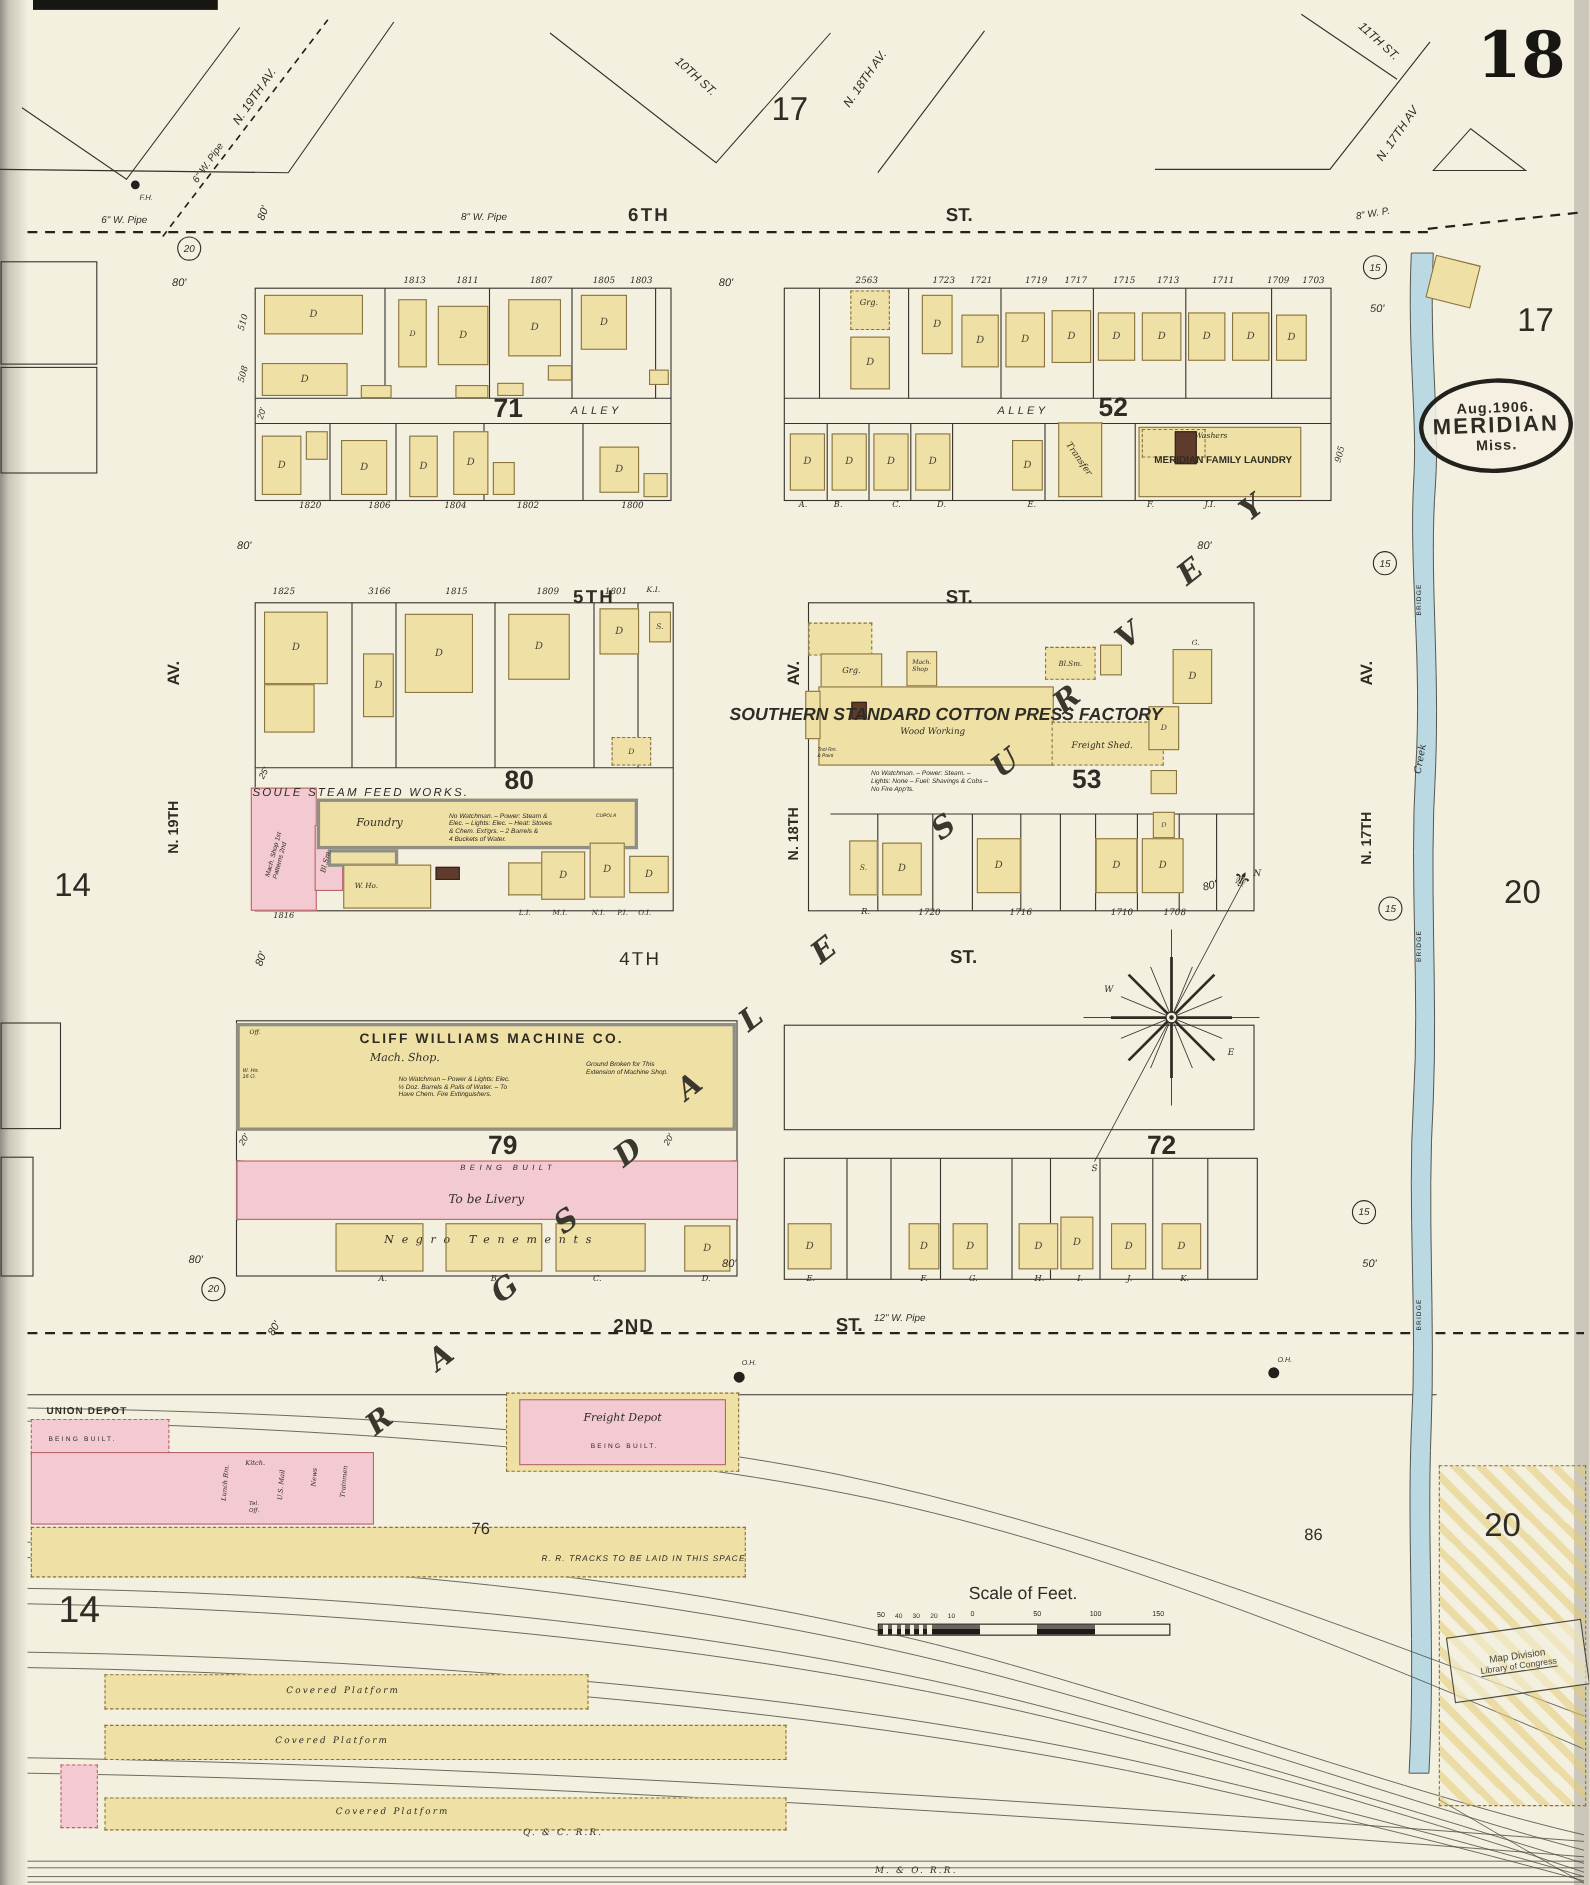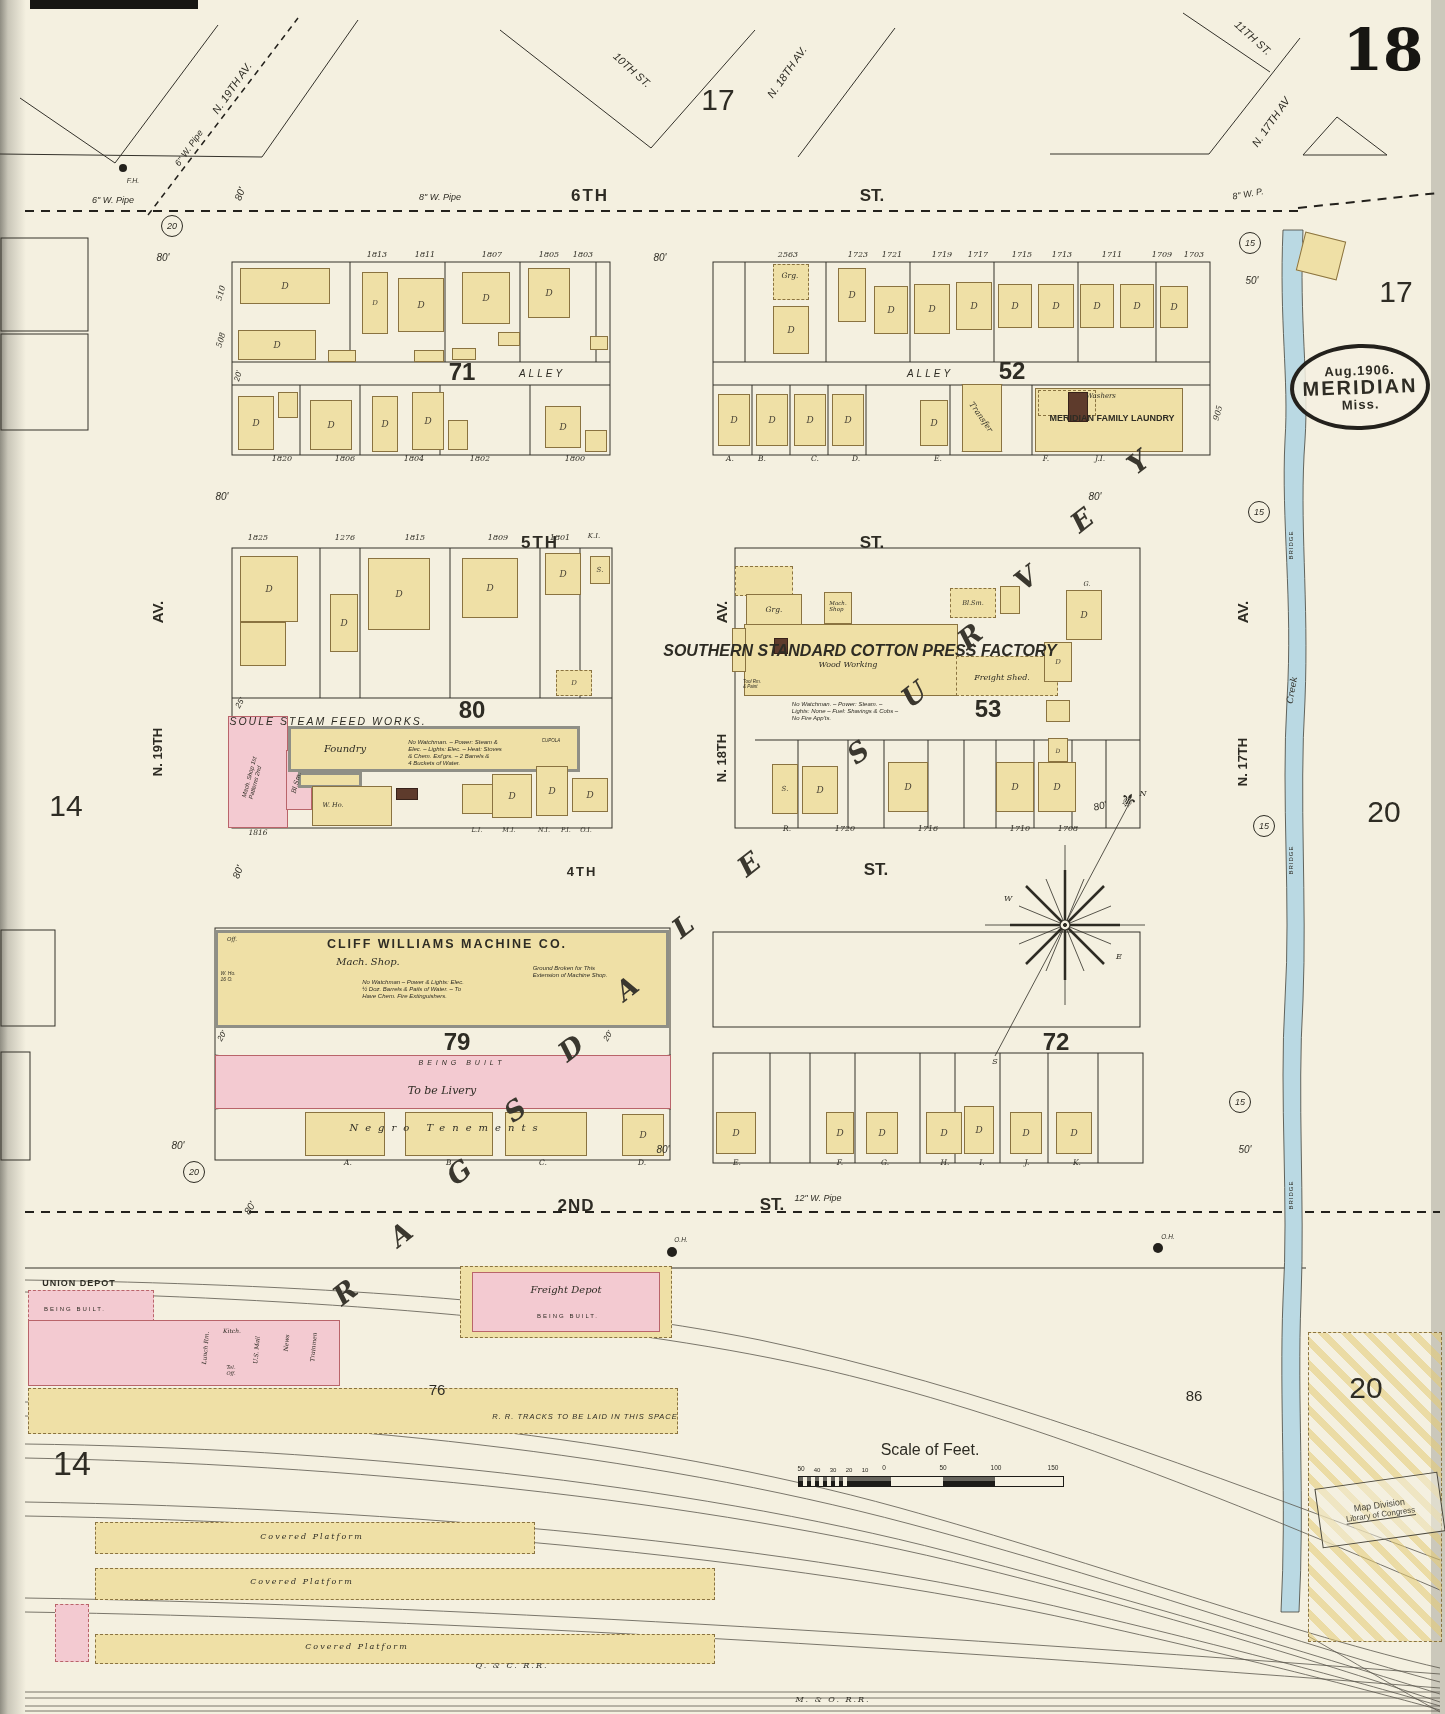--- a/index.html
+++ b/index.html
@@ -440,21 +440,21 @@
       <div class="lbl" style="left: 1291px; top: 860px; font-size: 6px; letter-spacing: 1px; transform: translate(-50%, -50%) rotate(-90deg);">BRIDGE</div>
       <div class="lbl" style="left: 1291px; top: 1195px; font-size: 6px; letter-spacing: 1px; transform: translate(-50%, -50%) rotate(-90deg);">BRIDGE</div>
       <div class="lbl" style="left: 1292px; top: 690px; font-size: 9px; font-style: italic; font-family: &quot;DejaVu Serif&quot;, serif; transform: translate(-50%, -50%) rotate(-80deg);">Creek</div>
       <div class="lbl" style="left: 158px; top: 612px; font-size: 15px; font-weight: bold; transform: translate(-50%, -50%) rotate(-90deg);">AV.</div>
       <div class="lbl" style="left: 158px; top: 752px; font-size: 13px; font-weight: bold; transform: translate(-50%, -50%) rotate(-90deg);">N. 19TH</div>
       <div class="lbl" style="left: 722px; top: 612px; font-size: 15px; font-weight: bold; transform: translate(-50%, -50%) rotate(-90deg);">AV.</div>
       <div class="lbl" style="left: 722px; top: 758px; font-size: 13px; font-weight: bold; transform: translate(-50%, -50%) rotate(-90deg);">N. 18TH</div>
       <div class="lbl" style="left: 1243px; top: 612px; font-size: 15px; font-weight: bold; transform: translate(-50%, -50%) rotate(-90deg);">AV.</div>
       <div class="lbl" style="left: 1243px; top: 762px; font-size: 13px; font-weight: bold; transform: translate(-50%, -50%) rotate(-90deg);">N. 17TH</div>
       <div class="lbl" style="left: 258px; top: 538px; font-size: 8px; font-style: italic; font-family: &quot;DejaVu Serif&quot;, serif; transform: translate(-50%, -50%) rotate(0deg);">1825</div>
-      <div class="lbl" style="left: 345px; top: 538px; font-size: 8px; font-style: italic; font-family: &quot;DejaVu Serif&quot;, serif; transform: translate(-50%, -50%) rotate(0deg);">1276</div>
+      <div class="lbl" style="left: 345px; top: 538px; font-size: 8px; font-style: italic; font-family: &quot;DejaVu Serif&quot;, serif; transform: translate(-50%, -50%) rotate(0deg);">3166</div>
       <div class="lbl" style="left: 415px; top: 538px; font-size: 8px; font-style: italic; font-family: &quot;DejaVu Serif&quot;, serif; transform: translate(-50%, -50%) rotate(0deg);">1815</div>
       <div class="lbl" style="left: 498px; top: 538px; font-size: 8px; font-style: italic; font-family: &quot;DejaVu Serif&quot;, serif; transform: translate(-50%, -50%) rotate(0deg);">1809</div>
       <div class="lbl" style="left: 560px; top: 538px; font-size: 8px; font-style: italic; font-family: &quot;DejaVu Serif&quot;, serif; transform: translate(-50%, -50%) rotate(0deg);">1801</div>
       <div class="lbl" style="left: 594px; top: 536px; font-size: 7px; font-style: italic; font-family: &quot;DejaVu Serif&quot;, serif; transform: translate(-50%, -50%) rotate(0deg);">K.I.</div>
       <div class="lbl" style="left: 472px; top: 710px; font-size: 24px; font-weight: bold; transform: translate(-50%, -50%) rotate(0deg);">80</div>
       <div class="lbl" style="left: 328px; top: 721px; font-size: 10.5px; font-style: italic; letter-spacing: 2px; transform: translate(-50%, -50%) rotate(0deg);">SOULE STEAM FEED WORKS.</div>
       <div class="lbl" style="left: 345px; top: 749px; font-size: 10px; font-style: italic; font-family: &quot;DejaVu Serif&quot;, serif; transform: translate(-50%, -50%) rotate(0deg);">Foundry</div>
       <div class="lbl" style="left: 551px; top: 741px; font-size: 4.5px; font-style: italic; transform: translate(-50%, -50%) rotate(0deg);">CUPOLA</div>
       <div class="lbl" style="left: 455px; top: 753px; font-size: 6px; font-style: italic; text-align: left; transform: translate(-50%, -50%) rotate(0deg);">No Watchman. – Power: Steam &amp;
 Elec. – Lights: Elec. – Heat: Stoves
@@ -483,21 +483,21 @@
 &amp; Paint</div>
       <div class="lbl" style="left: 845px; top: 711px; font-size: 6px; font-style: italic; text-align: left; transform: translate(-50%, -50%) rotate(0deg);">No Watchman. – Power: Steam. –
 Lights: None – Fuel: Shavings &amp; Cobs –
 No Fire App'ts.</div>
       <div class="lbl" style="left: 988px; top: 709px; font-size: 24px; font-weight: bold; transform: translate(-50%, -50%) rotate(0deg);">53</div>
       <div class="lbl" style="left: 787px; top: 829px; font-size: 7.5px; font-style: italic; font-family: &quot;DejaVu Serif&quot;, serif; transform: translate(-50%, -50%) rotate(0deg);">R.</div>
       <div class="lbl" style="left: 845px; top: 829px; font-size: 8px; font-style: italic; font-family: &quot;DejaVu Serif&quot;, serif; transform: translate(-50%, -50%) rotate(0deg);">1720</div>
       <div class="lbl" style="left: 928px; top: 829px; font-size: 8px; font-style: italic; font-family: &quot;DejaVu Serif&quot;, serif; transform: translate(-50%, -50%) rotate(0deg);">1716</div>
       <div class="lbl" style="left: 1020px; top: 829px; font-size: 8px; font-style: italic; font-family: &quot;DejaVu Serif&quot;, serif; transform: translate(-50%, -50%) rotate(0deg);">1710</div>
       <div class="lbl" style="left: 1068px; top: 829px; font-size: 8px; font-style: italic; font-family: &quot;DejaVu Serif&quot;, serif; transform: translate(-50%, -50%) rotate(0deg);">1708</div>
-      <div class="lbl" style="left: 582px; top: 872px; font-size: 13px; font-weight: bold; letter-spacing: 2px; transform: translate(-50%, -50%) rotate(0deg);">4TH</div>
+      <div class="lbl" style="left: 582px; top: 872px; font-size: 17px; font-weight: normal; letter-spacing: 2px; transform: translate(-50%, -50%) rotate(0deg);">4TH</div>
       <div class="lbl" style="left: 876px; top: 870px; font-size: 17px; font-weight: bold; transform: translate(-50%, -50%) rotate(0deg);">ST.</div>
       <div class="lbl" style="left: 238px; top: 872px; font-size: 10px; font-style: italic; transform: translate(-50%, -50%) rotate(-70deg);">80'</div>
       <div class="lbl" style="left: 1100px; top: 806px; font-size: 10px; font-style: italic; transform: translate(-50%, -50%) rotate(-15deg);">80'</div>
       <div class="lbl" style="left: 447px; top: 944px; font-size: 12.5px; font-weight: bold; letter-spacing: 2px; transform: translate(-50%, -50%) rotate(0deg);">CLIFF WILLIAMS MACHINE CO.</div>
       <div class="lbl" style="left: 368px; top: 962px; font-size: 10px; font-style: italic; font-family: &quot;DejaVu Serif&quot;, serif; transform: translate(-50%, -50%) rotate(0deg);">Mach. Shop.</div>
       <div class="lbl" style="left: 413px; top: 989px; font-size: 6px; font-style: italic; text-align: left; transform: translate(-50%, -50%) rotate(0deg);">No Watchman – Power &amp; Lights: Elec.
 ½ Doz. Barrels &amp; Pails of Water. – To
 Have Chem. Fire Extinguishers.</div>
       <div class="lbl" style="left: 570px; top: 972px; font-size: 6px; font-style: italic; transform: translate(-50%, -50%) rotate(0deg);">Ground Broken for This
 Extension of Machine Shop.</div>

